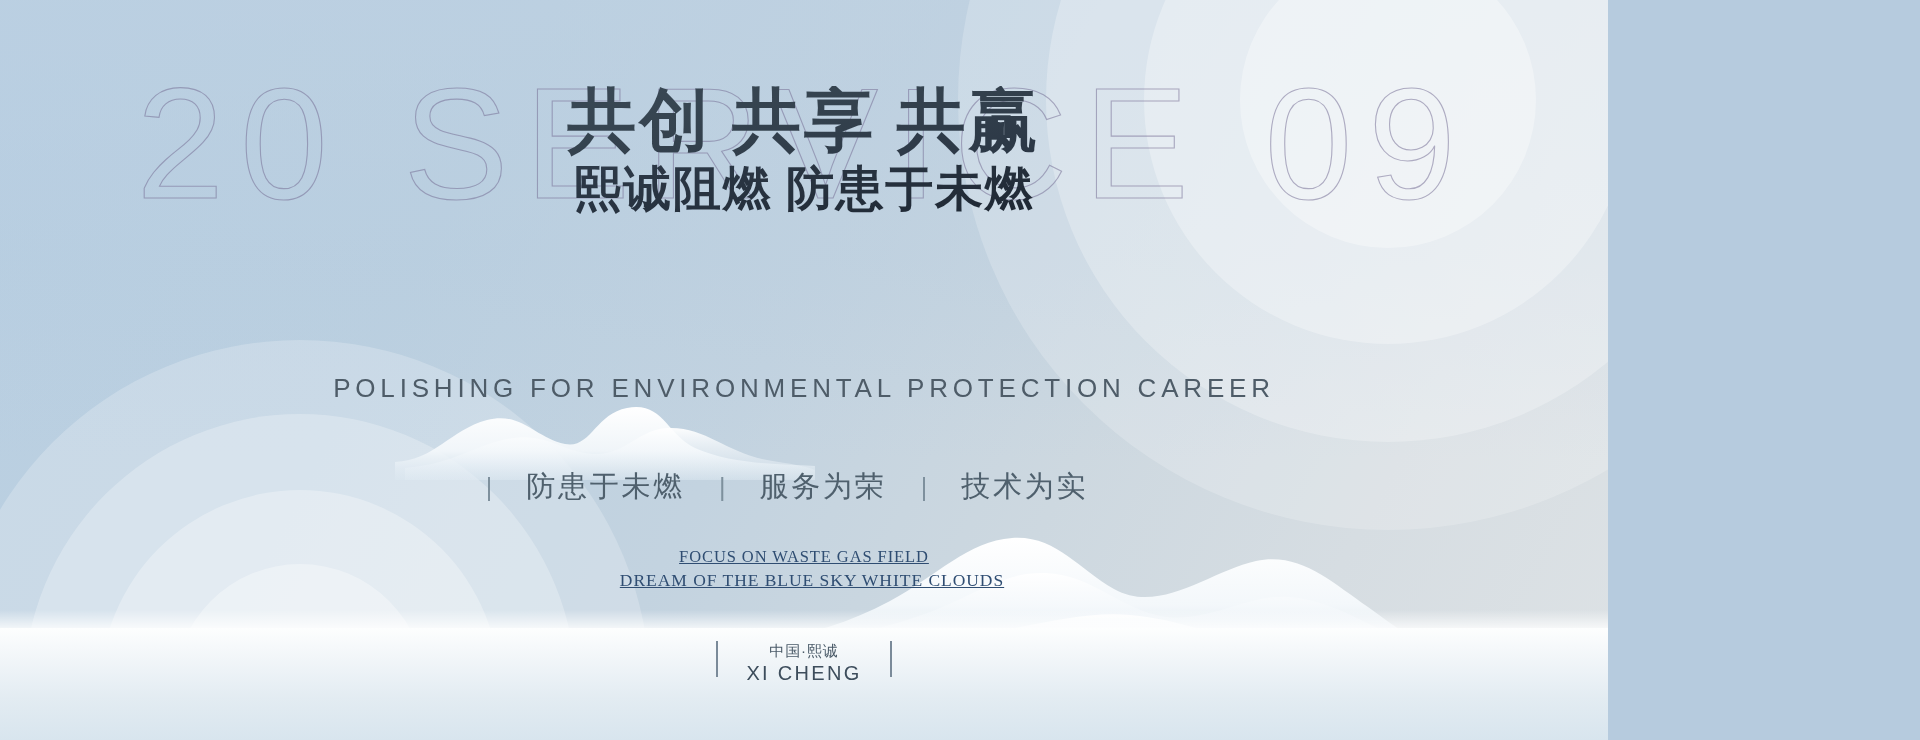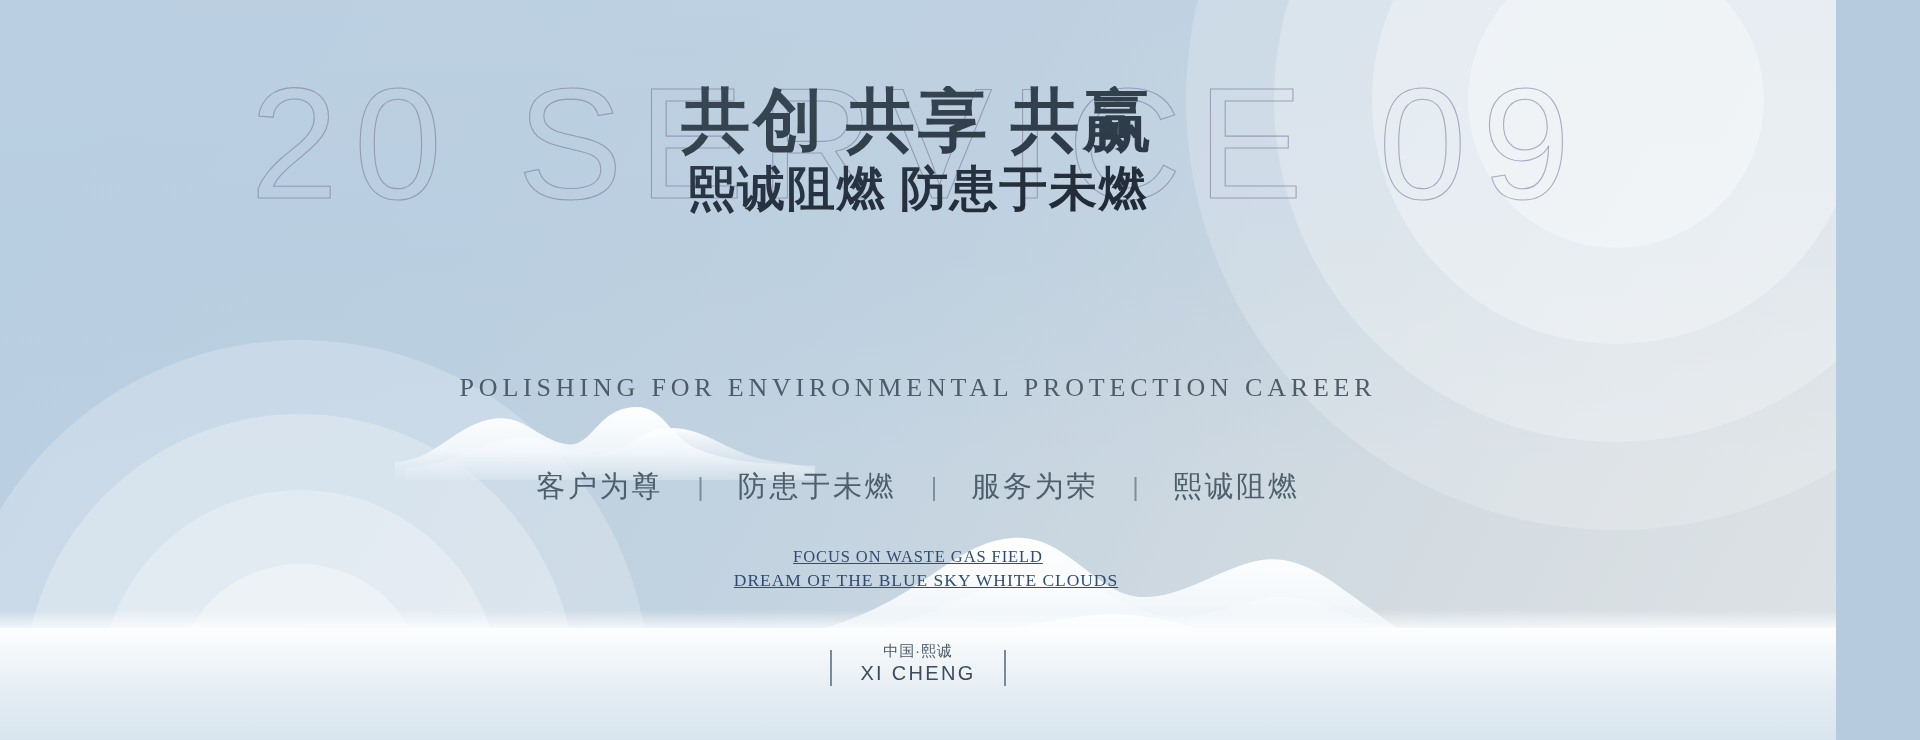--- a/index.html
+++ b/index.html
@@ -5,21 +5,21 @@
   * { margin:0; padding:0; box-sizing:border-box; }
   html,body { width:1920px; height:740px; overflow:hidden; }
   body {
     font-family:"Liberation Sans","DejaVu Sans",sans-serif;
     background:#b6cbde;
   }
 
   
   .banner{
     position:relative;
-    width:1836px;height:740px;
+    width:1608px;height:740px;
     overflow:hidden;
     background:
       linear-gradient(118deg,#b9cfe2 0%,#bcd0e0 28%,#c3d3e0 48%,#cdd8e0 66%,#d6dde2 82%,#dde2e5 100%);
   }
 
   
   .sky-overlay{
     position:absolute;inset:0;
     background:linear-gradient(180deg,rgba(188,208,226,.55) 0%,rgba(178,202,223,.25) 35%,rgba(196,216,231,0) 62%);
     pointer-events:none;
@@ -102,21 +102,20 @@
   
   .tagline{
     position:absolute;left:0;width:100%;
     top:373px;
     text-align:center;
     font-size:26px;
     letter-spacing:.185em;
     color:#4e5c68;
     font-weight:400;
     white-space:nowrap;
-    font-family:Liberation Serif, serif;
   }
 
   
   .values{
     position:absolute;left:0;width:100%;
     top:467px;
     display:flex;justify-content:center;align-items:center;
     gap:0;
     white-space:nowrap;
   }
@@ -143,21 +142,21 @@
     white-space:nowrap;
     text-decoration:underline;
   }
   .slogan span{display:block;font-size:16.5px;letter-spacing:.055em;font-weight:400;}
   .slogan .s2{font-size:17.5px;margin-left:16px;}
 
   
   .logo{
     position:absolute;left:0;width:100%;
     bottom:54px;
-    display:flex;justify-content:center;align-items:flex-end;
+    display:flex;justify-content:center;align-items:flex-start;
     gap:28px;
   }
   .logo .bar{
     width:2px;height:36px;
     background:#7a8a99;
   }
   .logo .txt{text-align:center;line-height:1.30;}
   .logo .cn{font-size:15px;color:#4a5a68;letter-spacing:.06em;}
   .logo .en{font-size:20px;color:#3d4d5c;letter-spacing:.115em;}
 </style>
@@ -201,27 +200,26 @@
         <stop offset="100%" stop-color="#e6eff6" stop-opacity=".2"></stop>
       </linearGradient>
     </defs>
     <path d="M0,62 C40,60 55,30 92,20 C126,11 140,38 170,44 C196,49 200,14 232,8 C268,1 272,35 300,48 C336,64 380,64 420,66 L420,80 L0,80 Z" fill="url(#cl1)"></path>
     <path d="M10,68 C60,64 80,44 118,38 C152,33 168,52 198,54 C230,56 242,30 272,28 C310,26 330,52 372,60 C396,64 410,66 420,70 L420,80 L10,80 Z" fill="url(#cl2)"></path>
   </svg>
 
   <div class="tagline">POLISHING FOR ENVIRONMENTAL PROTECTION CAREER</div>
 
   <div class="values">
-    <span class="v">客户为尊</span>
     <span class="sep">|</span>
     <span class="v">防患于未燃</span>
     <span class="sep">|</span>
     <span class="v">服务为荣</span>
     <span class="sep">|</span>
-    <span class="v">熙诚阻燃</span>
+    <span class="v">技术为实</span>
   </div>
 
   <svg class="cloud" style="left:690px;top:535px;width:730px;height:125px" viewBox="0 0 730 125" preserveAspectRatio="none">
     <defs>
       <linearGradient id="cr1" x1="0" y1="0" x2="0" y2="1">
         <stop offset="0%" stop-color="#ffffff" stop-opacity="1"></stop>
         <stop offset="55%" stop-color="#f5f9fc" stop-opacity=".95"></stop>
         <stop offset="100%" stop-color="#e0ebf3" stop-opacity=".5"></stop>
       </linearGradient>
       <linearGradient id="cr2" x1="0" y1="0" x2="0" y2="1">

